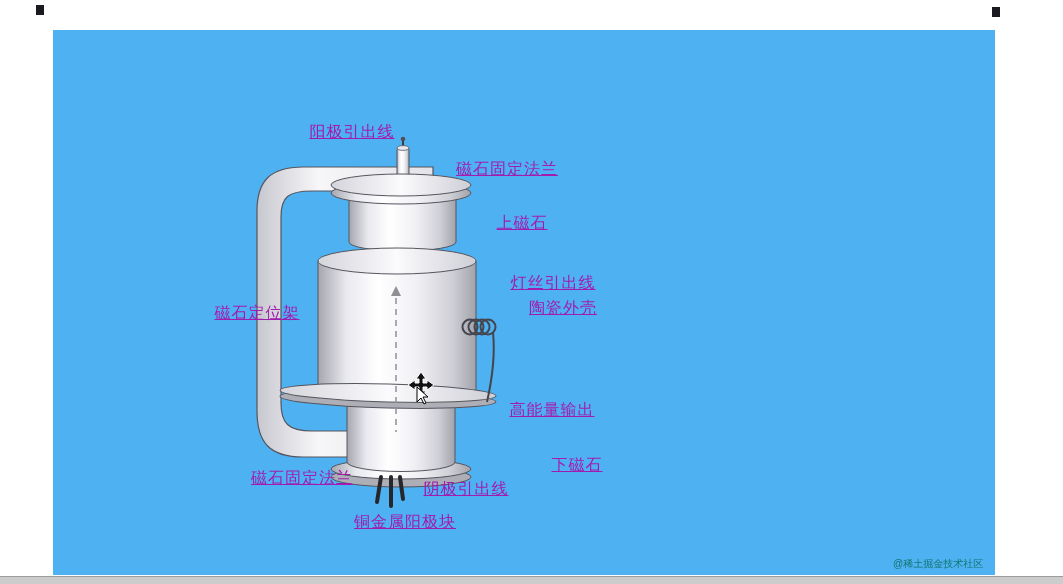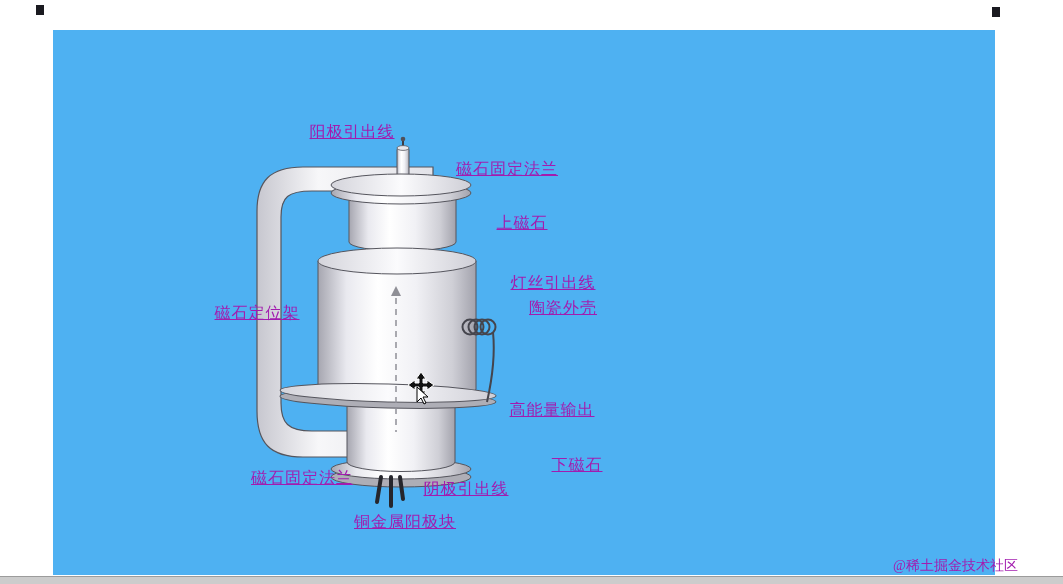--- a/index.html
+++ b/index.html
@@ -20,21 +20,21 @@
     transform:translate(-50%,-50%);
     font-size:16px;
     letter-spacing:1px;
     color:#a21caf;
     white-space:nowrap;
     line-height:1;
     text-decoration:underline;
   }
   .watermark {
     position:absolute; left:893px; top:557px;
-    font-size:14px; color:#a21caf; white-space:nowrap;font-family:Liberation Serif, serif;
+    font-size:10px; color:#0f766e; white-space:nowrap;
   }
   .bottom-bar {
     position:absolute; left:0; top:576px; width:1063px; height:8px;
     background:#cccccc; border-top:1px solid #9c9c9c;
   }
 </style>
 </head>
 <body>
 
 <div class="page">

